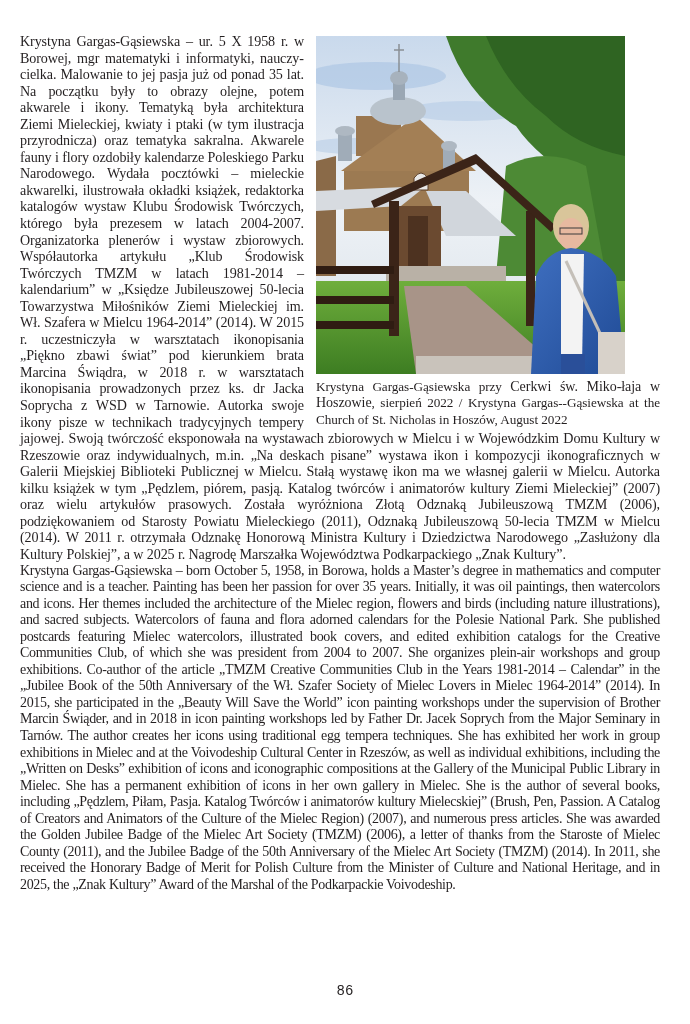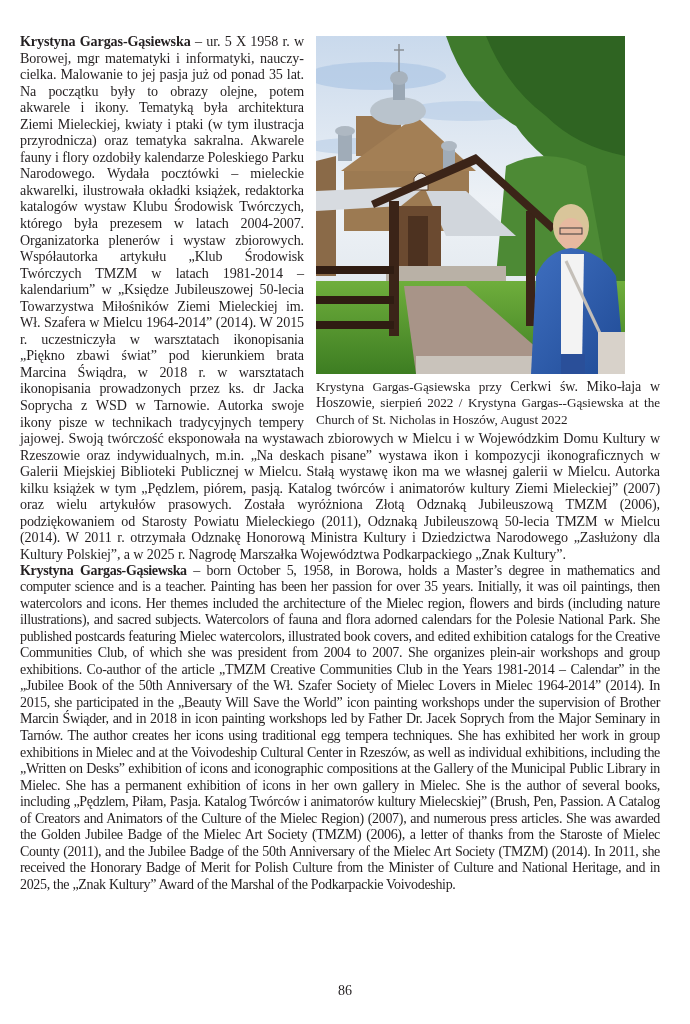--- a/index.html
+++ b/index.html
@@ -7,24 +7,24 @@
          font-family: "Liberation Serif", "DejaVu Serif", serif; color: #231f20; }
   .page { position: absolute; left: 20px; top: 33px; width: 640px; }
   .float-photo { float: right; width: 344px; margin: 4px 0 2px 12px; }
   .photo { width: 309px; height: 338px; position: relative; overflow: hidden;
            background: linear-gradient(180deg, #d9e4f0 0%, #eef2f7 45%, #c7d6e6 60%, #9fb88c 75%, #5f8f3e 100%); }
   .photo svg { display: block; }
   .caption { font-size: 13.2px; line-height: 16.3px; margin-top: 5px; text-align: justify;
              hyphens: manual; letter-spacing: -0.05px; }
   .caption .big { font-size: 14px; }
   .pl { font-size: 14.1px; line-height: 16.55px; text-align: justify; margin: 0; letter-spacing: -0.12px; }
-  .pl b, .en b { font-weight: bold; }
+  .pl b, .en b { font-weight: normal; }
   .en { font-size: 14px; line-height: 16.55px; text-align: justify; margin: 0; letter-spacing: -0.32px; }
   .pagenum { position: absolute; top: 983px; left: 0; width: 690px; text-align: center;
-             font-size: 14px; }
+             font-size: 14px; font-family: Liberation Mono, monospace; }
 </style>
 </head>
 <body>
 
 <div class="page">
 
   <figure class="float-photo" style="margin-top:3px;margin-right:0;margin-bottom:2px;">
     <div class="photo" aria-label="Woman in blue denim jacket standing in front of a wooden Orthodox church with silver domes, wooden gate and paved path">
       <svg width="309" height="338" viewBox="0 0 309 338" xmlns="http://www.w3.org/2000/svg">
         <defs>

